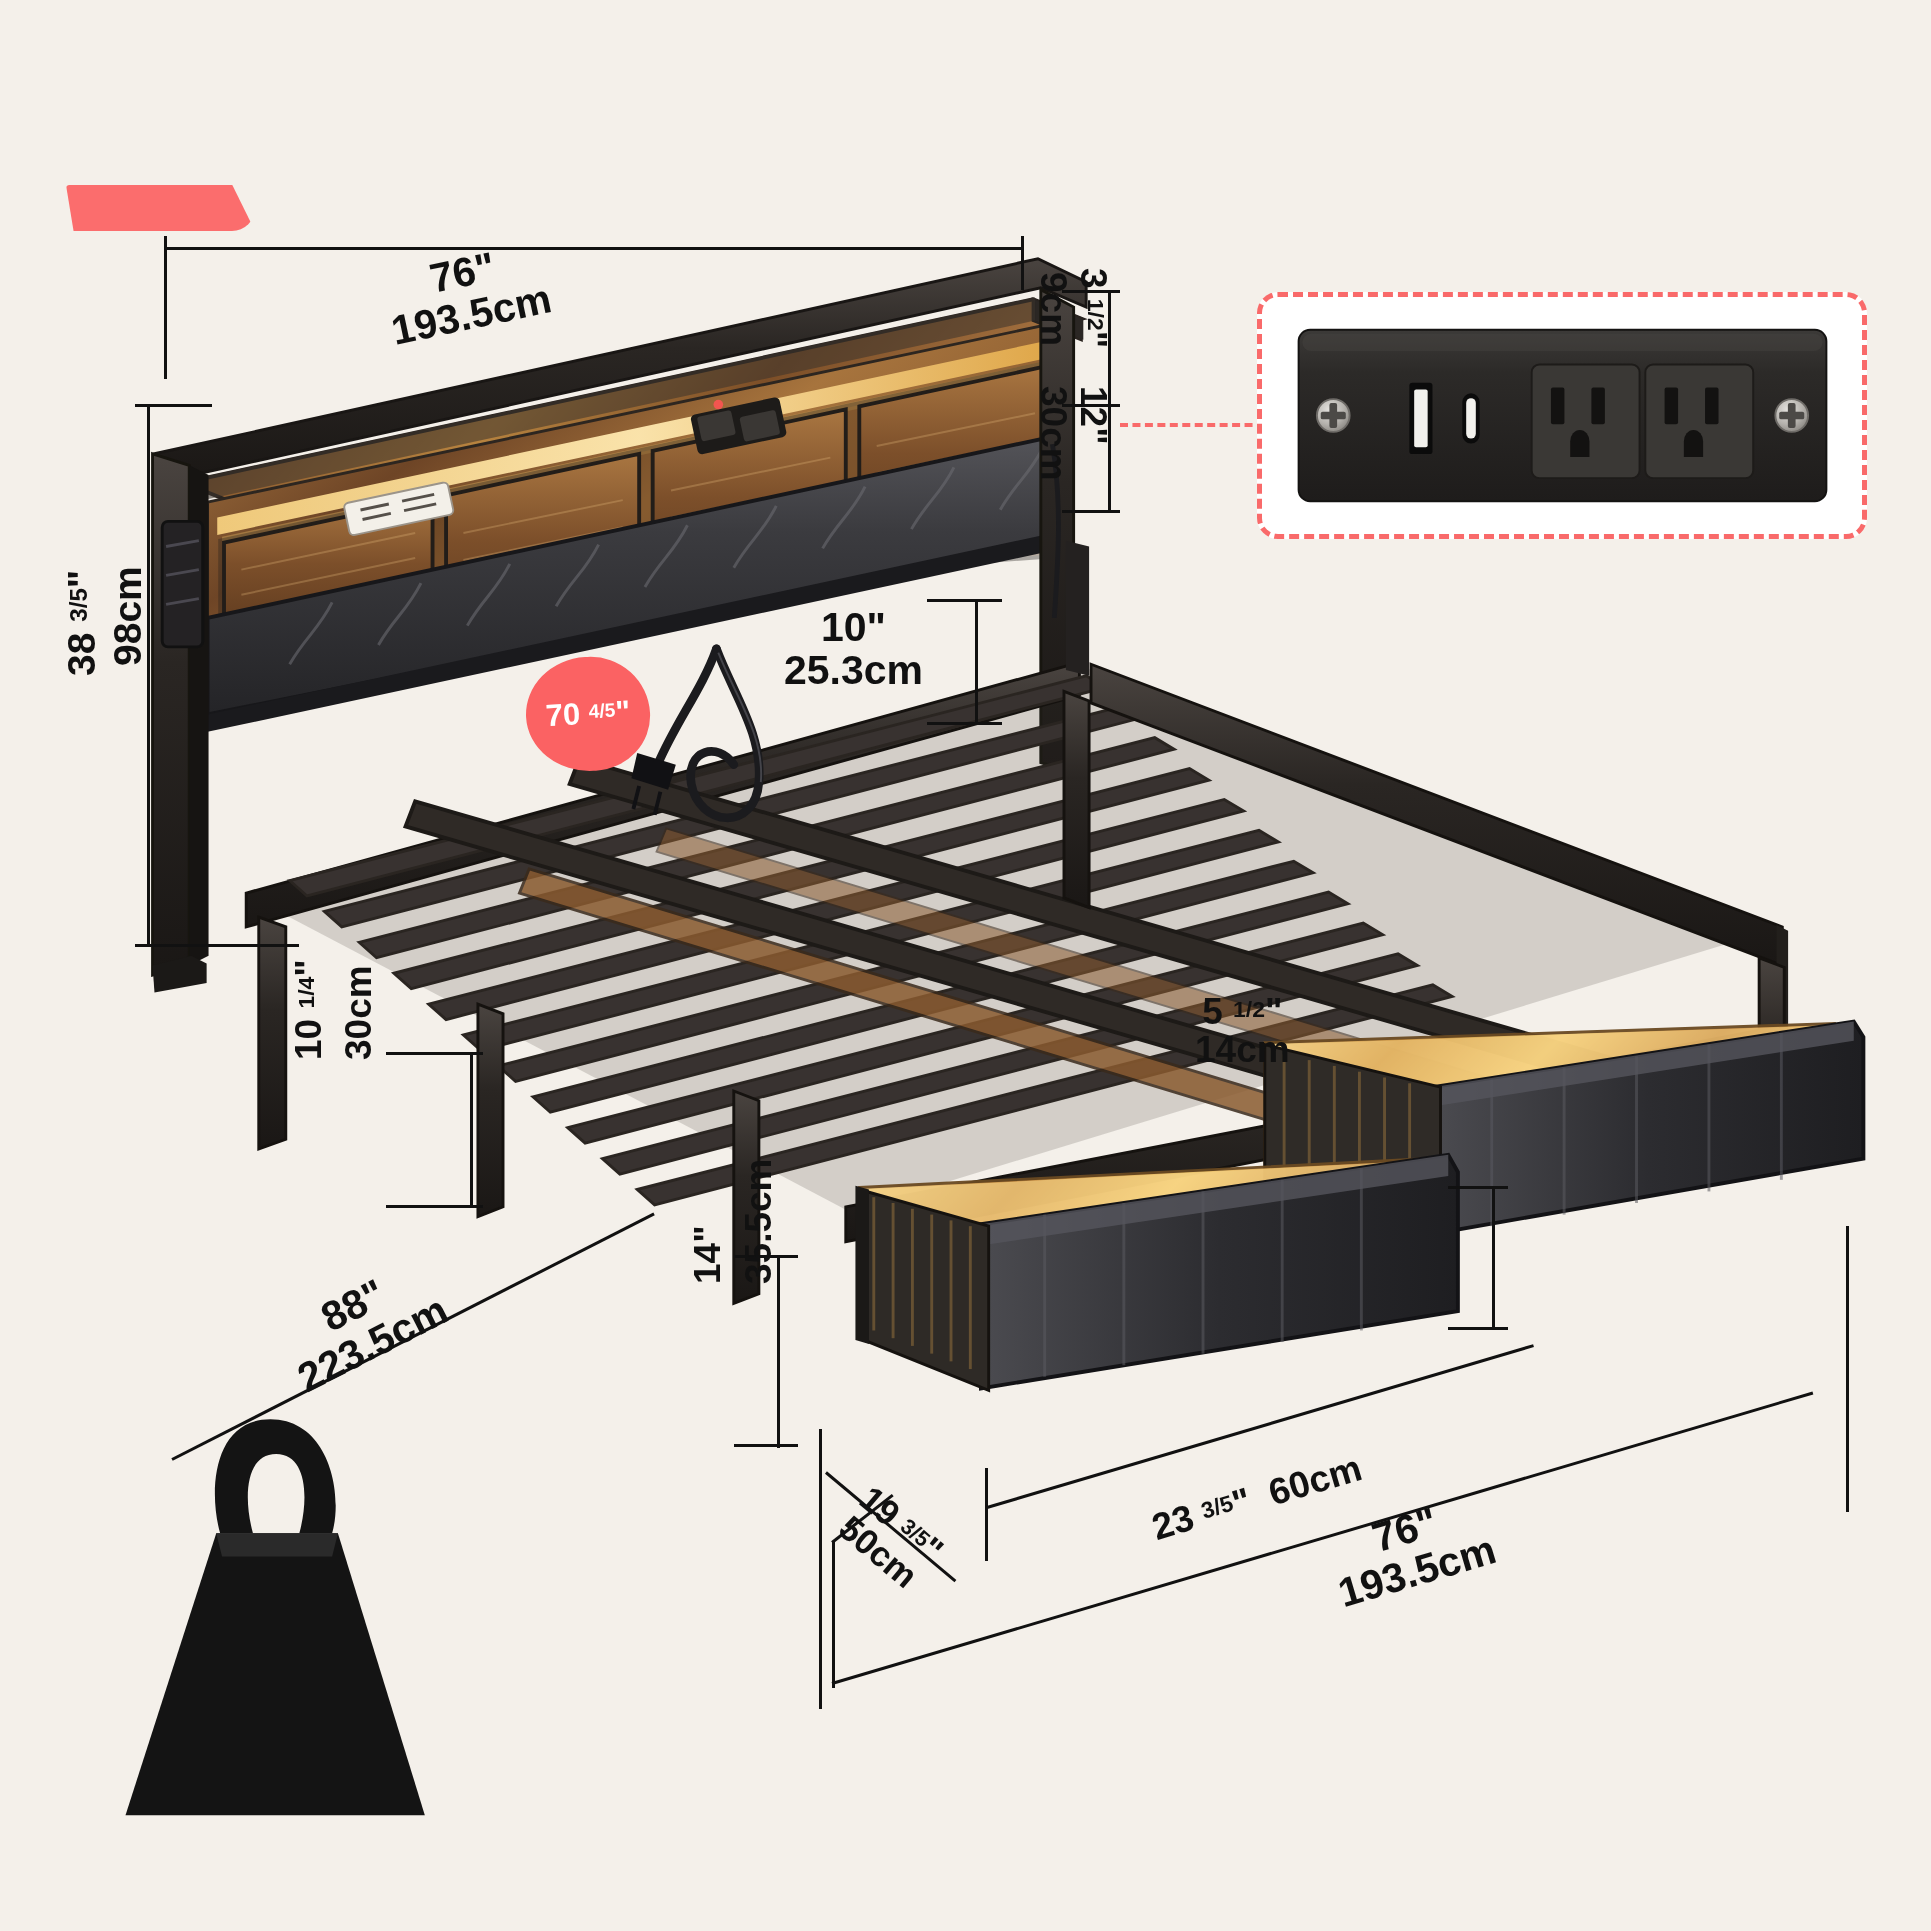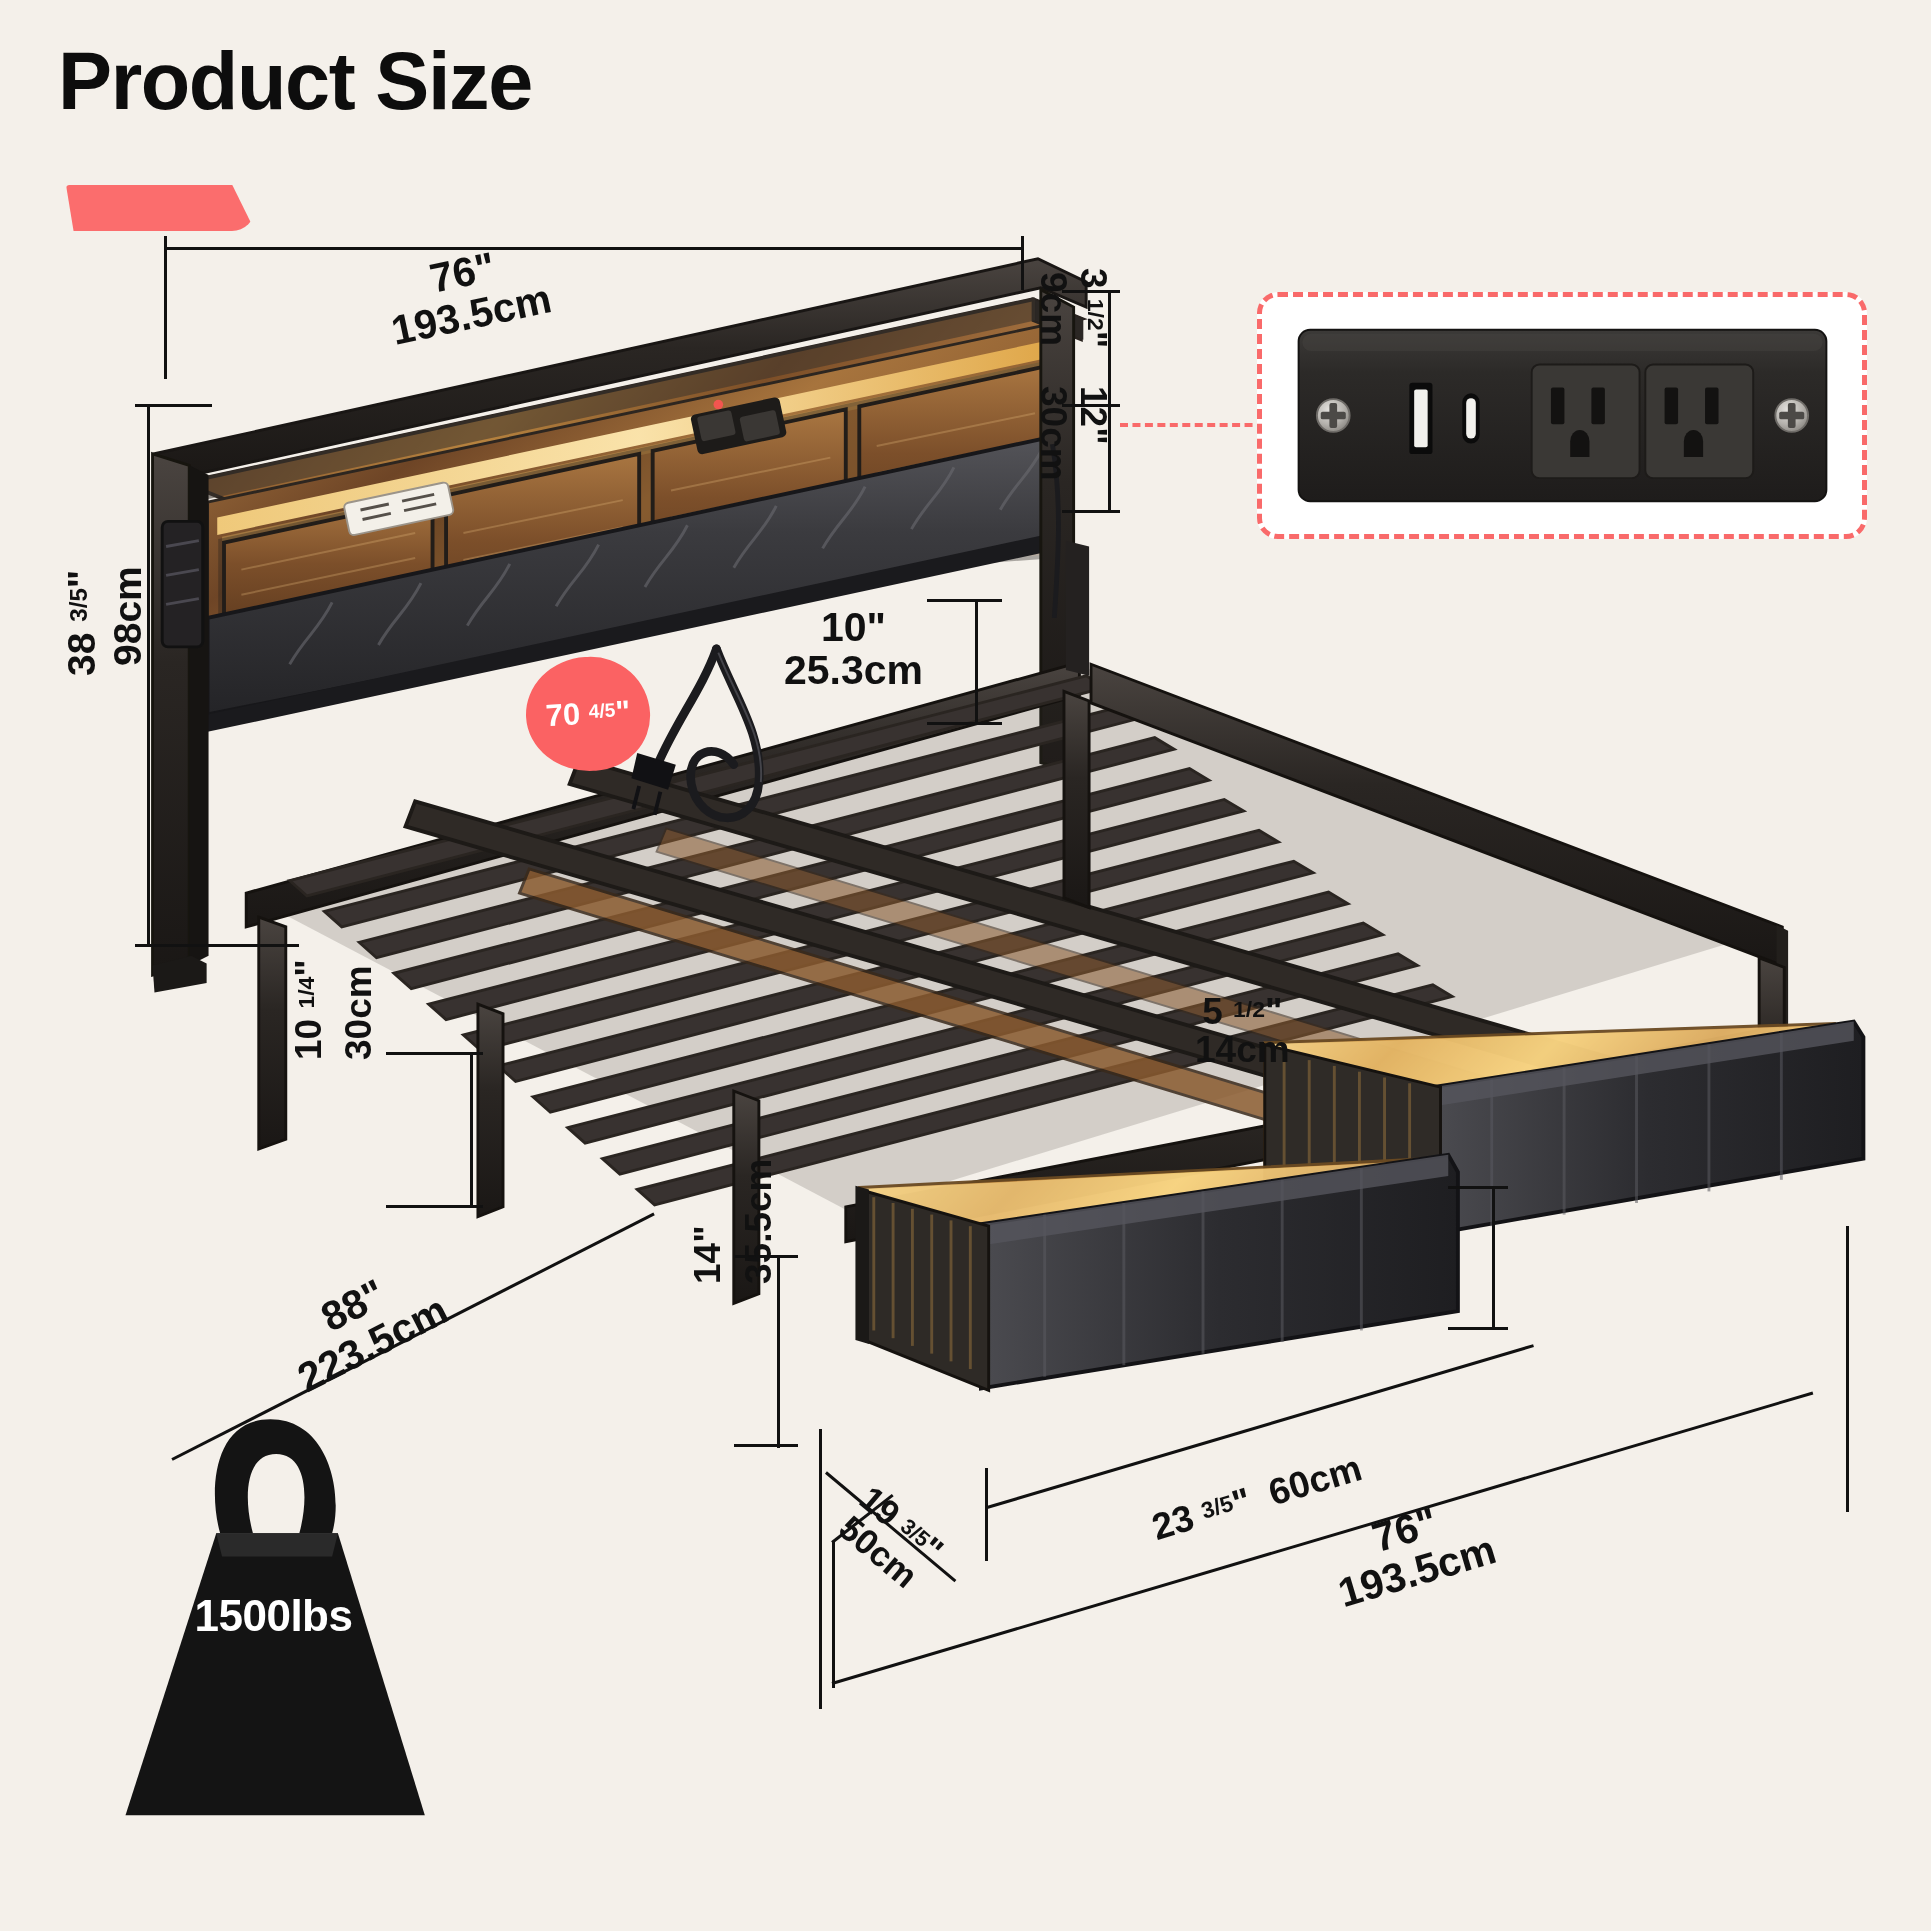--- a/index.html
+++ b/index.html
@@ -77,21 +77,20 @@
     position:absolute;left:114px;top:1591px;width:319px;
     text-align:center;color:#fff;font-weight:bold;font-size:44px;
     letter-spacing:-0.5px;
   }
 </style>
 </head>
 <body>
 
 <div class="stage">
 
-  <div class="title">Product Size</div>
   <div class="accent-swoosh"></div>
 
   <svg id="bed" width="1931" height="1931" viewBox="0 0 2000 2000">
     <defs>
       <linearGradient id="woodA" x1="0" y1="0" x2="1" y2="0.2">
         <stop offset="0" stop-color="#c89255"></stop>
         <stop offset="0.2" stop-color="#8a5a2f"></stop>
         <stop offset="0.45" stop-color="#b7833f"></stop>
         <stop offset="0.7" stop-color="#7d4f28"></stop>
         <stop offset="1" stop-color="#a87542"></stop>
@@ -500,16 +499,15 @@
         <g>
           <rect x="366" y="42" width="112" height="118" rx="8" fill="#3a3835" stroke="#1d1b19" stroke-width="2"></rect>
           <rect x="386" y="66" width="14" height="38" rx="2" fill="#131211"></rect>
           <rect x="428" y="66" width="14" height="38" rx="2" fill="#131211"></rect>
           <path d="M406,122 a10,12 0 0 1 20,0 v16 h-20 Z" fill="#131211"></path>
         </g>
       </svg>
     </div>
   </div>
 
-  <div class="weight-label">1500lbs</div>
 
 </div>
 
 
 </body></html>

